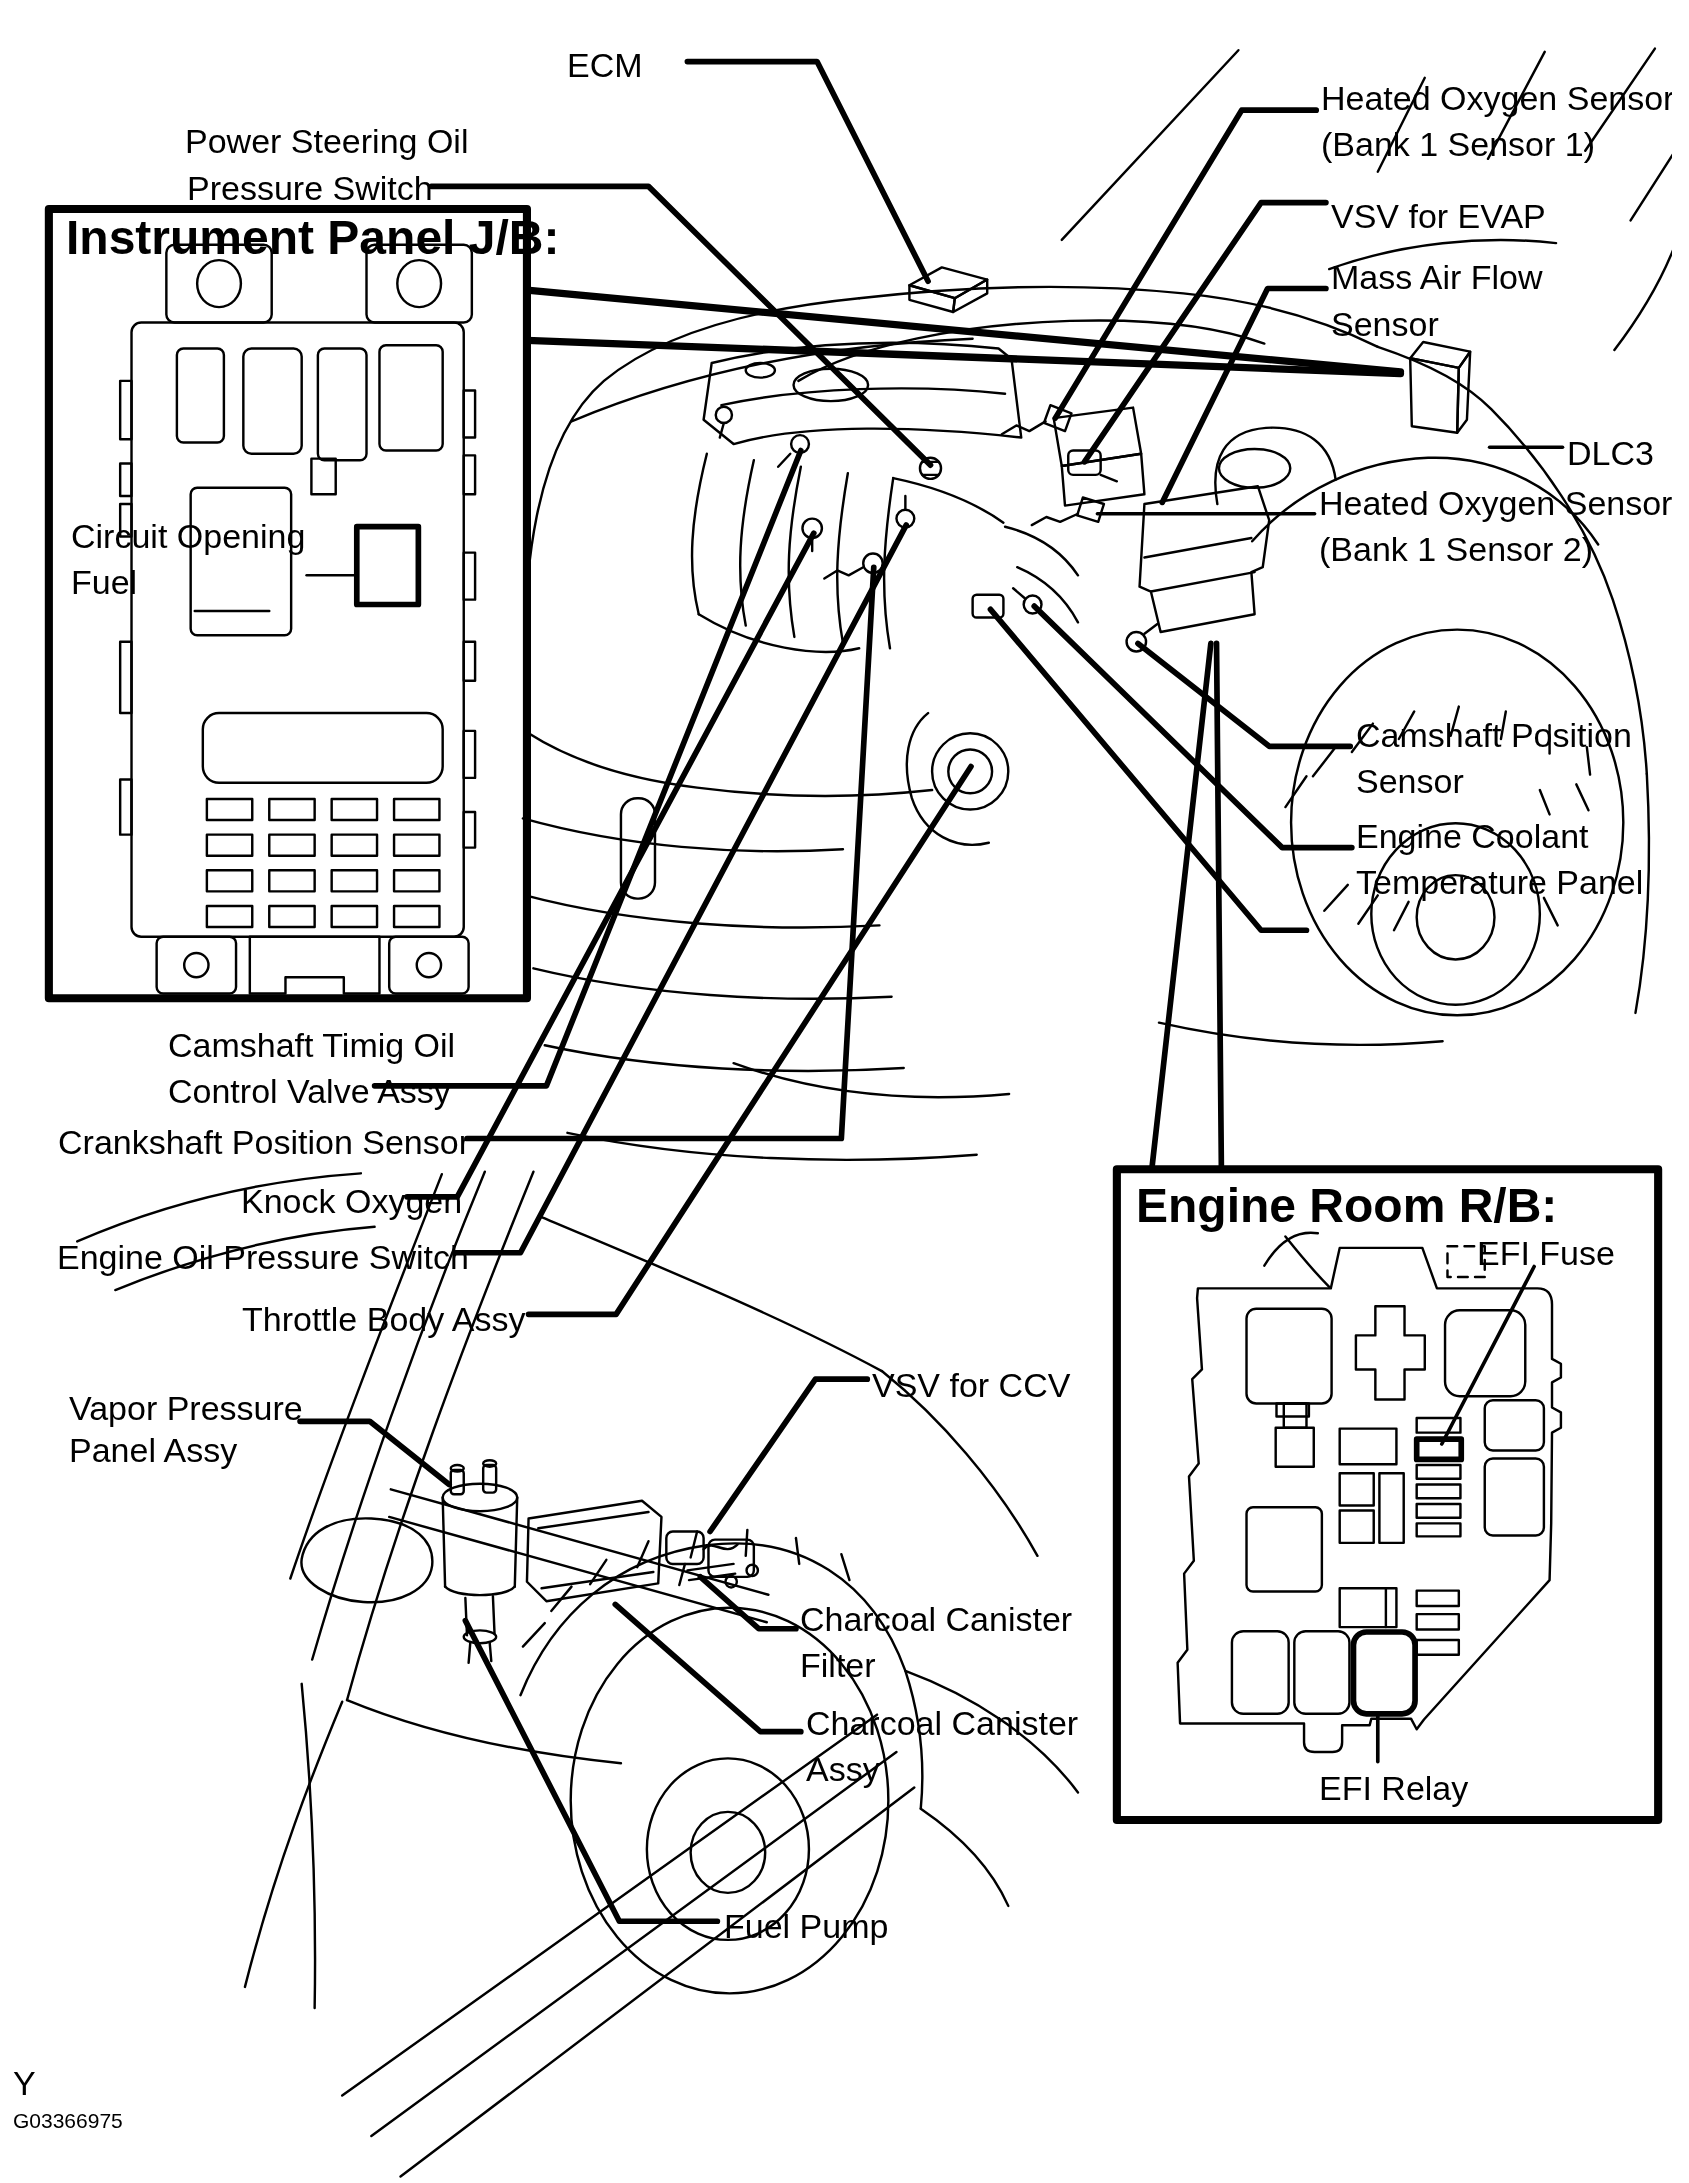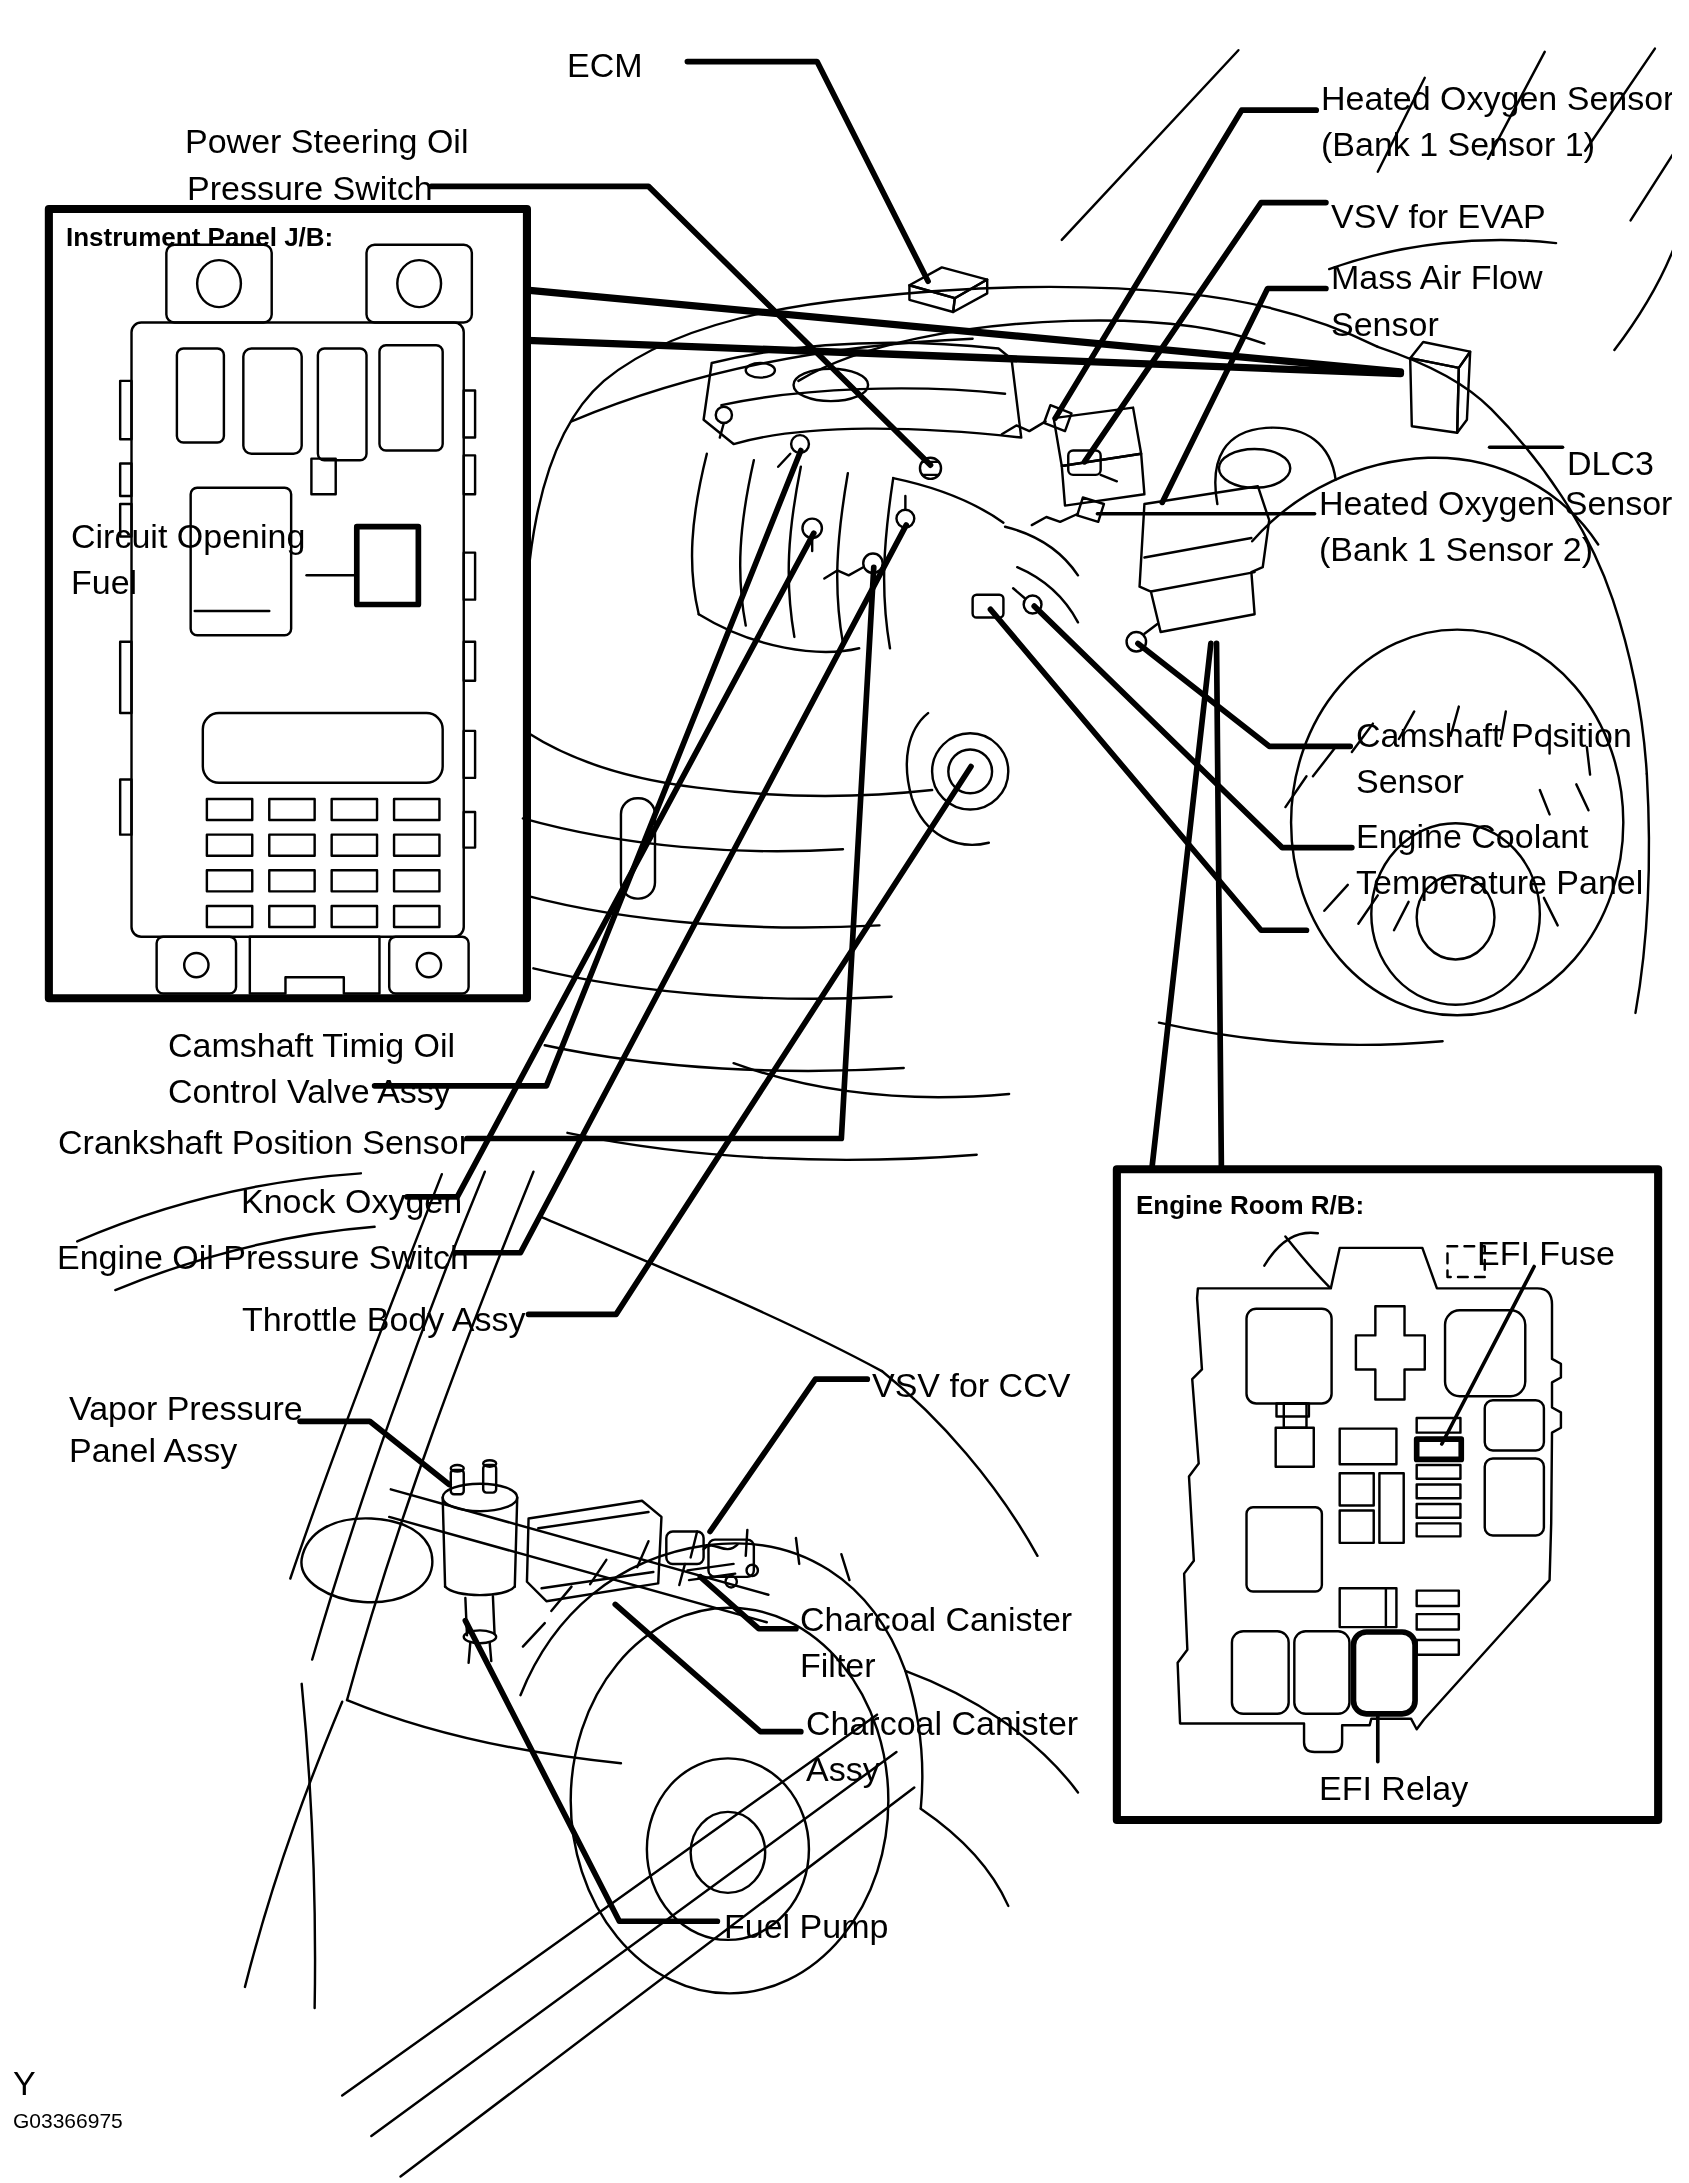--- a/index.html
+++ b/index.html
@@ -5,21 +5,21 @@
   html,body{margin:0;padding:0;background:#fff;}
   .stage{position:relative;width:1672px;height:2183px;background:#fff;overflow:hidden;
          font-family:"Liberation Sans", sans-serif;color:#000;}
   svg.art{position:absolute;left:0;top:0;}
   svg.art *{stroke:#000;fill:none;stroke-width:3;stroke-linecap:round;stroke-linejoin:round;}
   svg.art .med{stroke-width:4.5;}
   svg.art .bold{stroke-width:7;}
   svg.art .xbold{stroke-width:9;}
   svg.art .border{stroke-width:10;}
   .lbl{position:absolute;font-size:34px;line-height:46px;white-space:nowrap;}
-  .ttl{position:absolute;font-size:26px;line-height:41px;font-weight:bold;white-space:nowrap;}
+  .ttl{position:absolute;font-size:48px;line-height:41px;font-weight:bold;white-space:nowrap;}
   .code{position:absolute;font-size:21px;line-height:31px;white-space:nowrap;}
 </style>
 </head>
 <body>
 
 <div class="stage">
 
 <svg class="art" width="1690" height="2183" viewBox="0 0 2085 2694">
 
   <g>
@@ -348,21 +348,21 @@
   <div class="lbl" style="left:187px;top:165px">Pressure Switch</div>
 
   <div class="lbl" style="left:1321px;top:75px">Heated Oxygen Sensor</div>
   <div class="lbl" style="left:1321px;top:121px">(Bank 1 Sensor 1)</div>
 
   <div class="lbl" style="left:1331px;top:193px">VSV for EVAP</div>
 
   <div class="lbl" style="left:1331px;top:254px">Mass Air Flow</div>
   <div class="lbl" style="left:1331px;top:301px">Sensor</div>
 
-  <div class="lbl" style="left:1567px;top:440px">DLC3</div>
+  <div class="lbl" style="left:1567px;top:430px">DLC3</div>
 
   <div class="lbl" style="left:1319px;top:480px">Heated Oxygen Sensor</div>
   <div class="lbl" style="left:1319px;top:526px">(Bank 1 Sensor 2)</div>
 
   <div class="lbl" style="left:1356px;top:712px">Camshaft Position</div>
   <div class="lbl" style="left:1356px;top:758px">Sensor</div>
 
   <div class="lbl" style="left:1356px;top:813px">Engine Coolant</div>
   <div class="lbl" style="left:1356px;top:859px">Temperature Panel</div>
 

